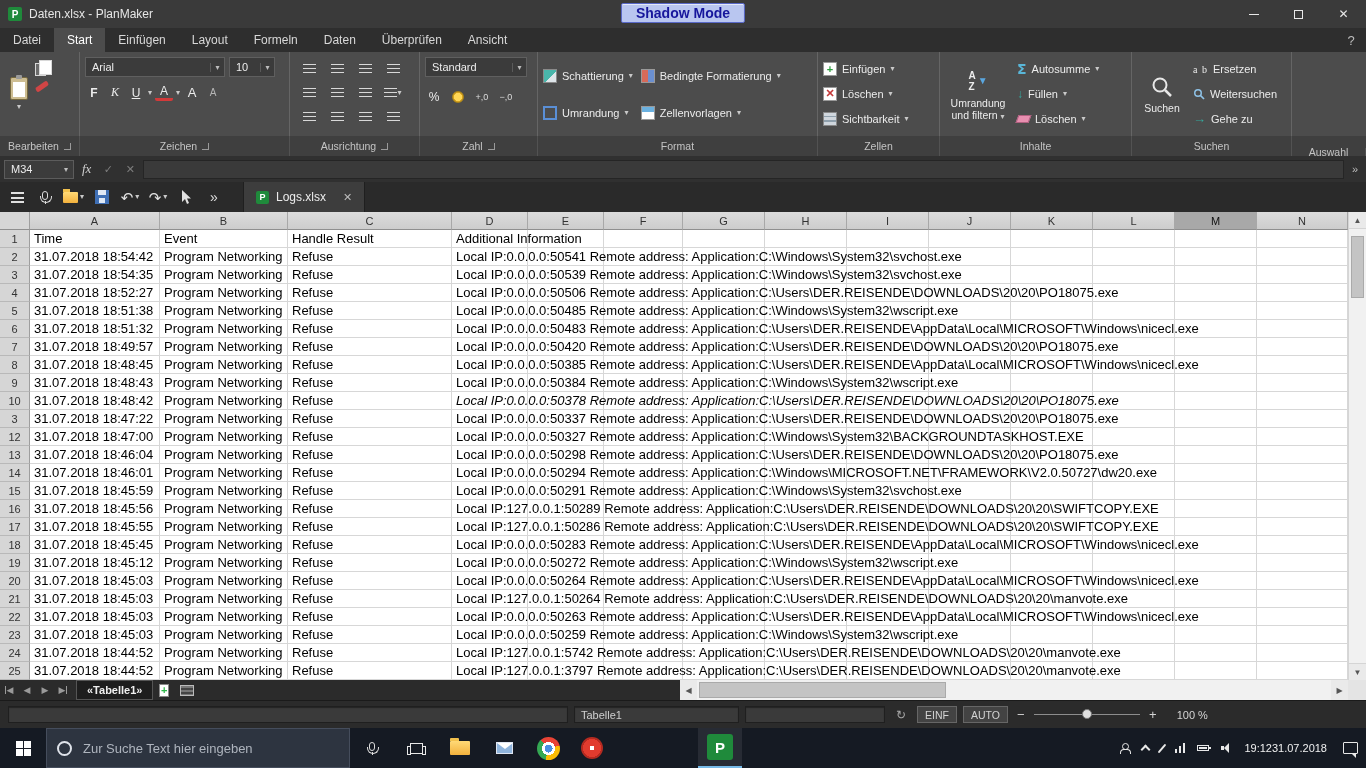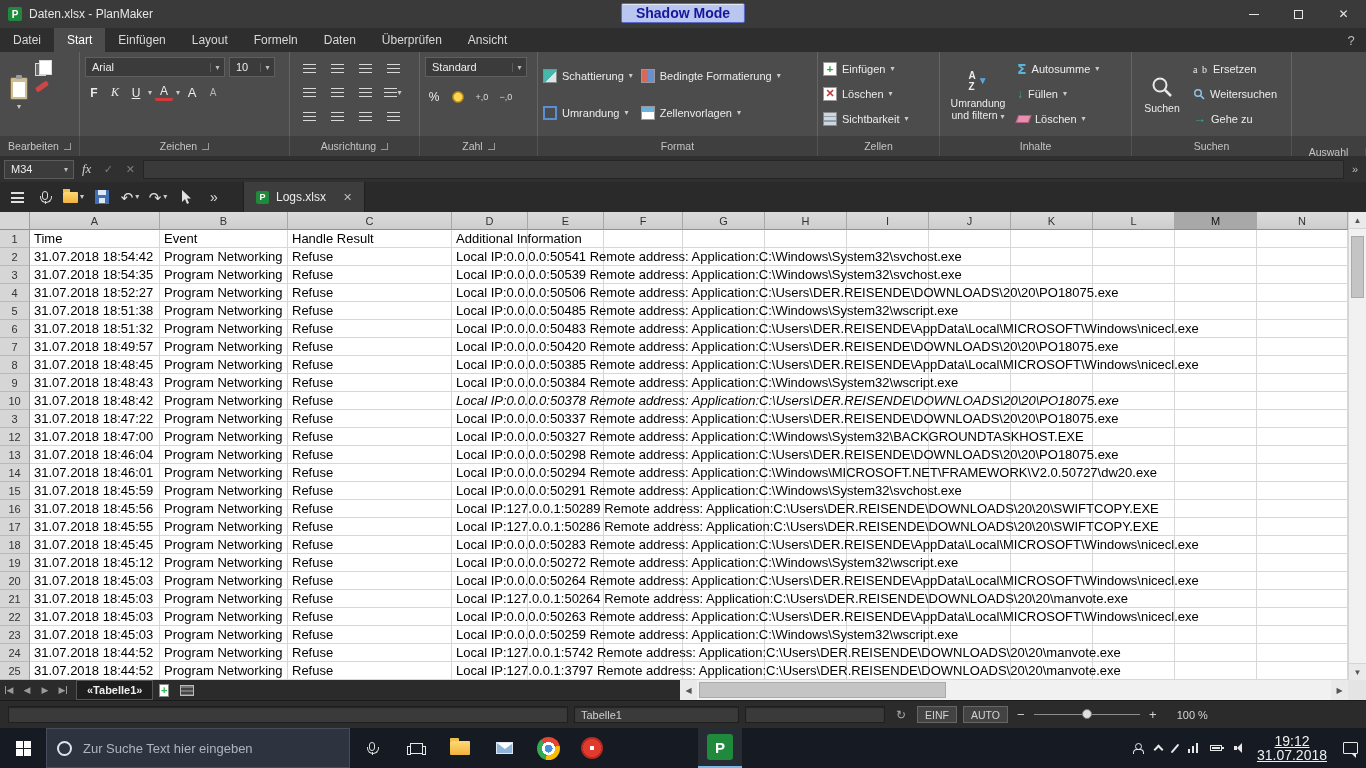--- a/index.html
+++ b/index.html
@@ -192,21 +192,21 @@
   .chev{width:7px;height:7px;border-left:2px solid #e8e8e8;border-top:2px solid #e8e8e8;transform:rotate(45deg);margin-top:3px;}
   .pen{width:2px;height:11px;background:#e8e8e8;transform:rotate(40deg);border-radius:1px;}
   .signal{position:relative;width:2px;height:10px;background:#e8e8e8;margin-left:8px;}
   .signal::before{content:"";position:absolute;left:-4px;bottom:0;width:2px;height:7px;background:#e8e8e8;}
   .signal::after{content:"";position:absolute;left:-8px;bottom:0;width:2px;height:4px;background:#e8e8e8;}
   .battery{width:12px;height:6px;border:1px solid #e8e8e8;position:relative;background:#e8e8e8;box-shadow:inset 0 0 0 1px #151a23;}
   .battery::after{content:"";position:absolute;right:-3px;top:1px;width:2px;height:2px;background:#e8e8e8;}
   .volume{position:relative;width:11px;height:10px;}
   .volume::before{content:"";position:absolute;left:0;top:3px;width:3px;height:4px;background:#e8e8e8;}
   .volume::after{content:"";position:absolute;left:3px;top:0;border-top:5px solid transparent;border-bottom:5px solid transparent;border-right:5px solid #e8e8e8;}
-  .clock{display:flex;flex-direction:column;align-items:center;justify-content:center;font-size:14px;line-height:14px;color:#f0f0f0;min-width:62px;text-decoration:underline;}
+  .clock{display:flex;flex-direction:row;align-items:center;justify-content:center;font-size:11px;line-height:14px;color:#f0f0f0;min-width:62px;}
   .notif{width:15px;height:12px;border:1px solid #e8e8e8;border-radius:1px;position:relative;margin-left:4px;}
   .notif::after{content:"";position:absolute;right:1px;bottom:-5px;border-left:5px solid transparent;border-top:5px solid #e8e8e8;}
 
   svg{display:block;}
 </style>
 </head>
 <body>
 
 <div class="screen">
 

